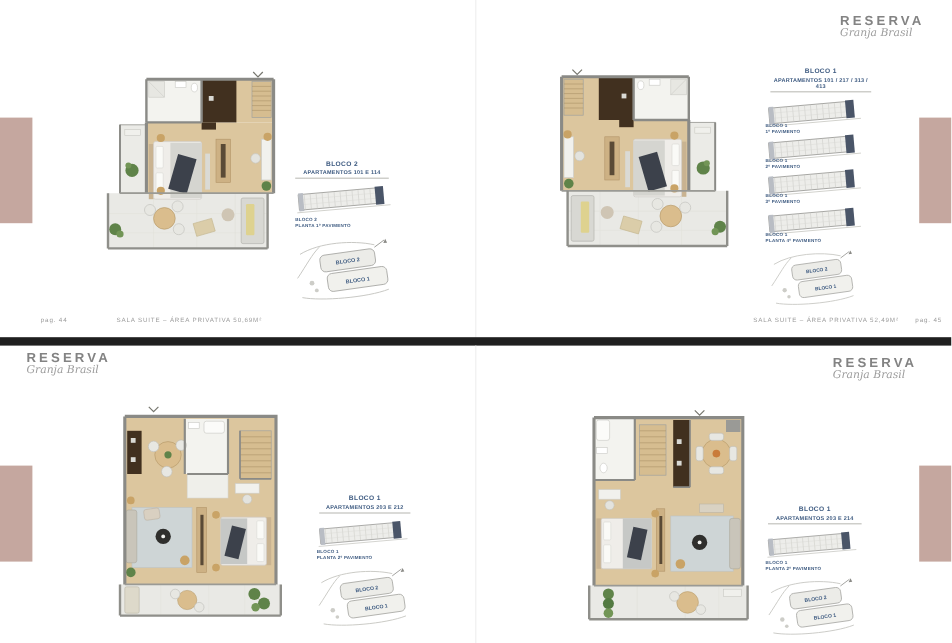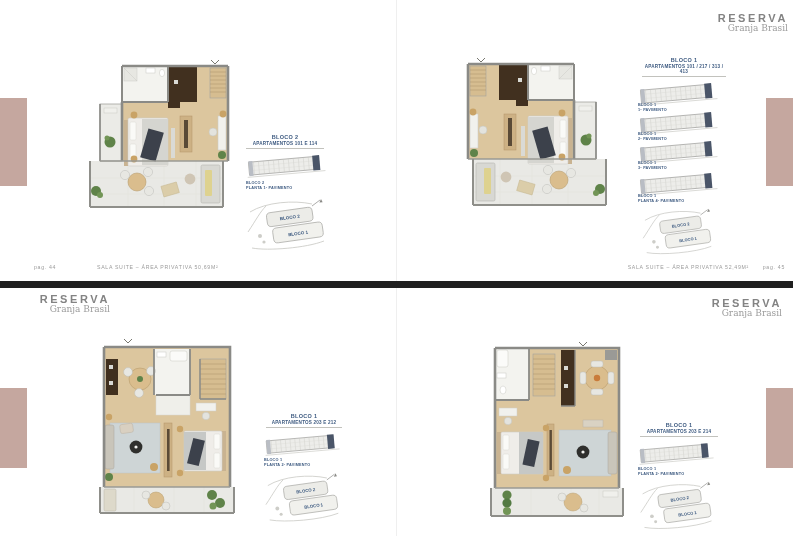--- a/index.html
+++ b/index.html
@@ -2,23 +2,23 @@
 <html><head>
 <meta charset="utf-8">
 <style>
   html,body{margin:0;padding:0;background:#ffffff;}
   .canvas{position:relative;width:793px;height:536px;background:#ffffff;overflow:hidden;
           font-family:"Liberation Sans",sans-serif;}
   .abs{position:absolute;display:block;}
   .page-gap{position:absolute;left:0;top:281px;width:793px;height:7px;background:#1f1f1f;}
   .page-split{position:absolute;width:1px;background:#efefef;}
   .strip{position:absolute;width:27px;background:#c5a79f;}
-  .logo{position:absolute;width:88px;text-align:right;color:#8b8b8b;}
+  .logo{position:absolute;width:88px;text-align:left;color:#8b8b8b;}
   .logo-name{font-size:11px;font-weight:bold;letter-spacing:2.6px;color:#838383;}
-  .logo-tagline{font-size:9px;color:#9c9c9c;margin-top:-1px;
+  .logo-tagline{font-size:9px;font-style:italic;color:#9c9c9c;margin-top:-1px;
                 font-family:"DejaVu Serif",serif;}
   .plan-label{position:absolute;text-align:center;color:#3d5a80;
               border-bottom:1px solid #c2c2bd;padding-bottom:2px;}
   .plan-label .t1{font-size:5.5px;font-weight:bold;letter-spacing:.3px;}
   .plan-label .t2{font-size:4.6px;font-weight:bold;letter-spacing:.2px;margin-top:1px;}
   .key-caption{position:absolute;color:#3d5a80;font-size:3.8px;font-weight:bold;
                line-height:1.35;letter-spacing:.2px;text-transform:uppercase;}
   .footer{position:absolute;top:264px;font-size:5.2px;letter-spacing:.7px;color:#9b9b9b;}
   svg text{font-family:"Liberation Sans",sans-serif;}
 </style>

